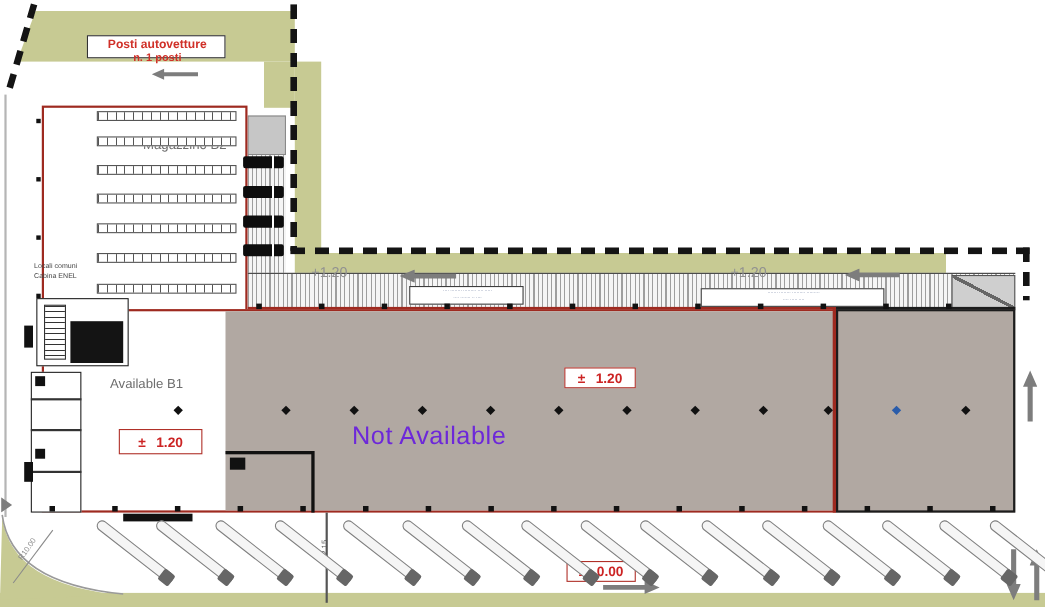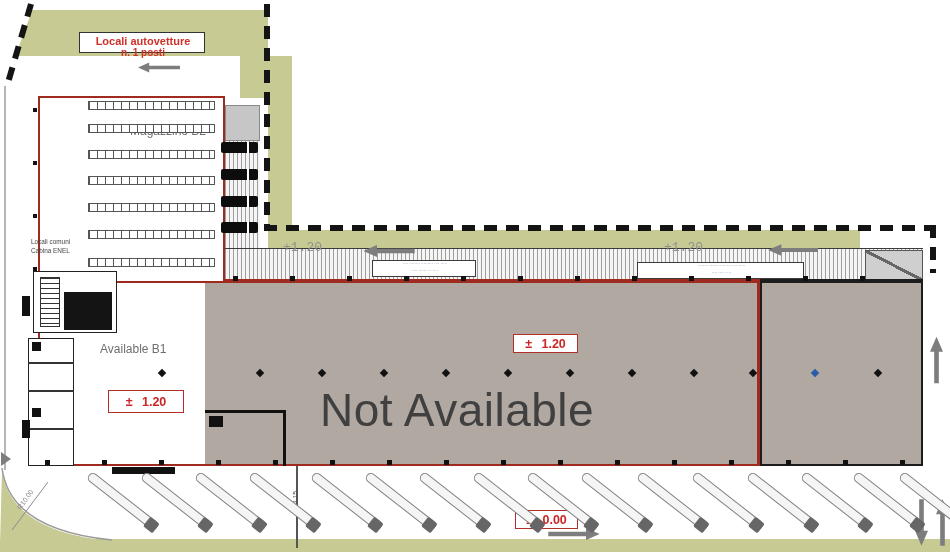--- a/index.html
+++ b/index.html
@@ -50,24 +50,24 @@
   .techB{left:28px;top:338px;width:46px;height:128px;background:#fff;border:1.5px solid #222;}
   .techB-div{background:#333;height:1.5px;left:28px;width:46px;}
   .tab{background:#111;}
   .lshape-h{left:205px;top:410px;width:80px;height:2.5px;background:#111;}
   .lshape-v{left:283px;top:410px;width:2.5px;height:56px;background:#111;}
   .lsq{left:209px;top:416px;width:14px;height:11px;background:#111;}
   .blackbar{left:112px;top:467px;width:63px;height:7px;background:#111;}
 
   
   .lbl{color:#6e6e6e;font-size:12px;white-space:nowrap;}
-  .lvl{color:#919191;font-size:13px;white-space:nowrap;font-family:Liberation Mono, monospace;}
+  .lvl{color:#919191;font-size:13px;white-space:nowrap;}
   .redbox{background:#fff;border:1.5px solid #b03028;color:#cc2424;font-weight:bold;
           display:flex;align-items:center;justify-content:center;font-size:12.5px;word-spacing:6px;}
-  .na{left:320px;top:383px;color:#404040;font-size:46px;letter-spacing:.5px;white-space:nowrap;}
+  .na{left:320px;top:383px;color:#6d28d9;font-size:23px;letter-spacing:.5px;white-space:nowrap;}
   .micro{font-size:8px;transform-origin:left top;white-space:nowrap;color:#444;}
   .notebox{background:#fff;border:1px solid #3c3c3c;overflow:hidden;}
   .notebox .nline{position:relative;display:block;text-align:center;font-size:8px;
                   transform:scale(.5);transform-origin:center top;color:#3a4f7a;line-height:8px;white-space:nowrap;}
   .p-title{left:80px;top:35px;width:126px;text-align:center;color:#d03028;font-weight:bold;font-size:11px;white-space:nowrap;}
   .p-sub{left:80px;top:47px;width:126px;text-align:center;color:#d03028;font-weight:bold;font-size:10px;white-space:nowrap;}
   .stallbox{left:79px;top:32px;width:126px;height:21px;border:1px solid #333;background:#fff;display:flex;position:absolute;}
   .stallbox .stall{position:relative;flex:1;border-right:1px solid #333;}
   .stallbox .stall:last-child{border-right:none;}
 
@@ -143,21 +143,21 @@
   <div class="stallbox" id="stallbox">
       <div class="stall"></div>
       <div class="stall"></div>
       <div class="stall"></div>
       <div class="stall"></div>
       <div class="stall"></div>
       <div class="stall"></div>
       <div class="stall"></div>
       <div class="stall"></div>
     </div>
-  <div class="p-title">Locali autovetture</div>
+  <div class="p-title">Posti autovetture</div>
   <div class="p-sub">n. 1 posti</div>
 
   <div class="lbl" style="left:130px;top:124px;">Magazzino B2</div>
   <div class="lbl" style="left:100px;top:342px;">Available B1</div>
   <div class="micro" style="left:31px;top:238px;transform:scale(.8);">Locali comuni</div>
   <div class="micro" style="left:31px;top:247px;transform:scale(.8);">Cabina ENEL</div>
 
   <div class="lvl" style="left:283px;top:240px;">+1.20</div>
   <div class="lvl" style="left:664px;top:240px;">+1.20</div>
 

